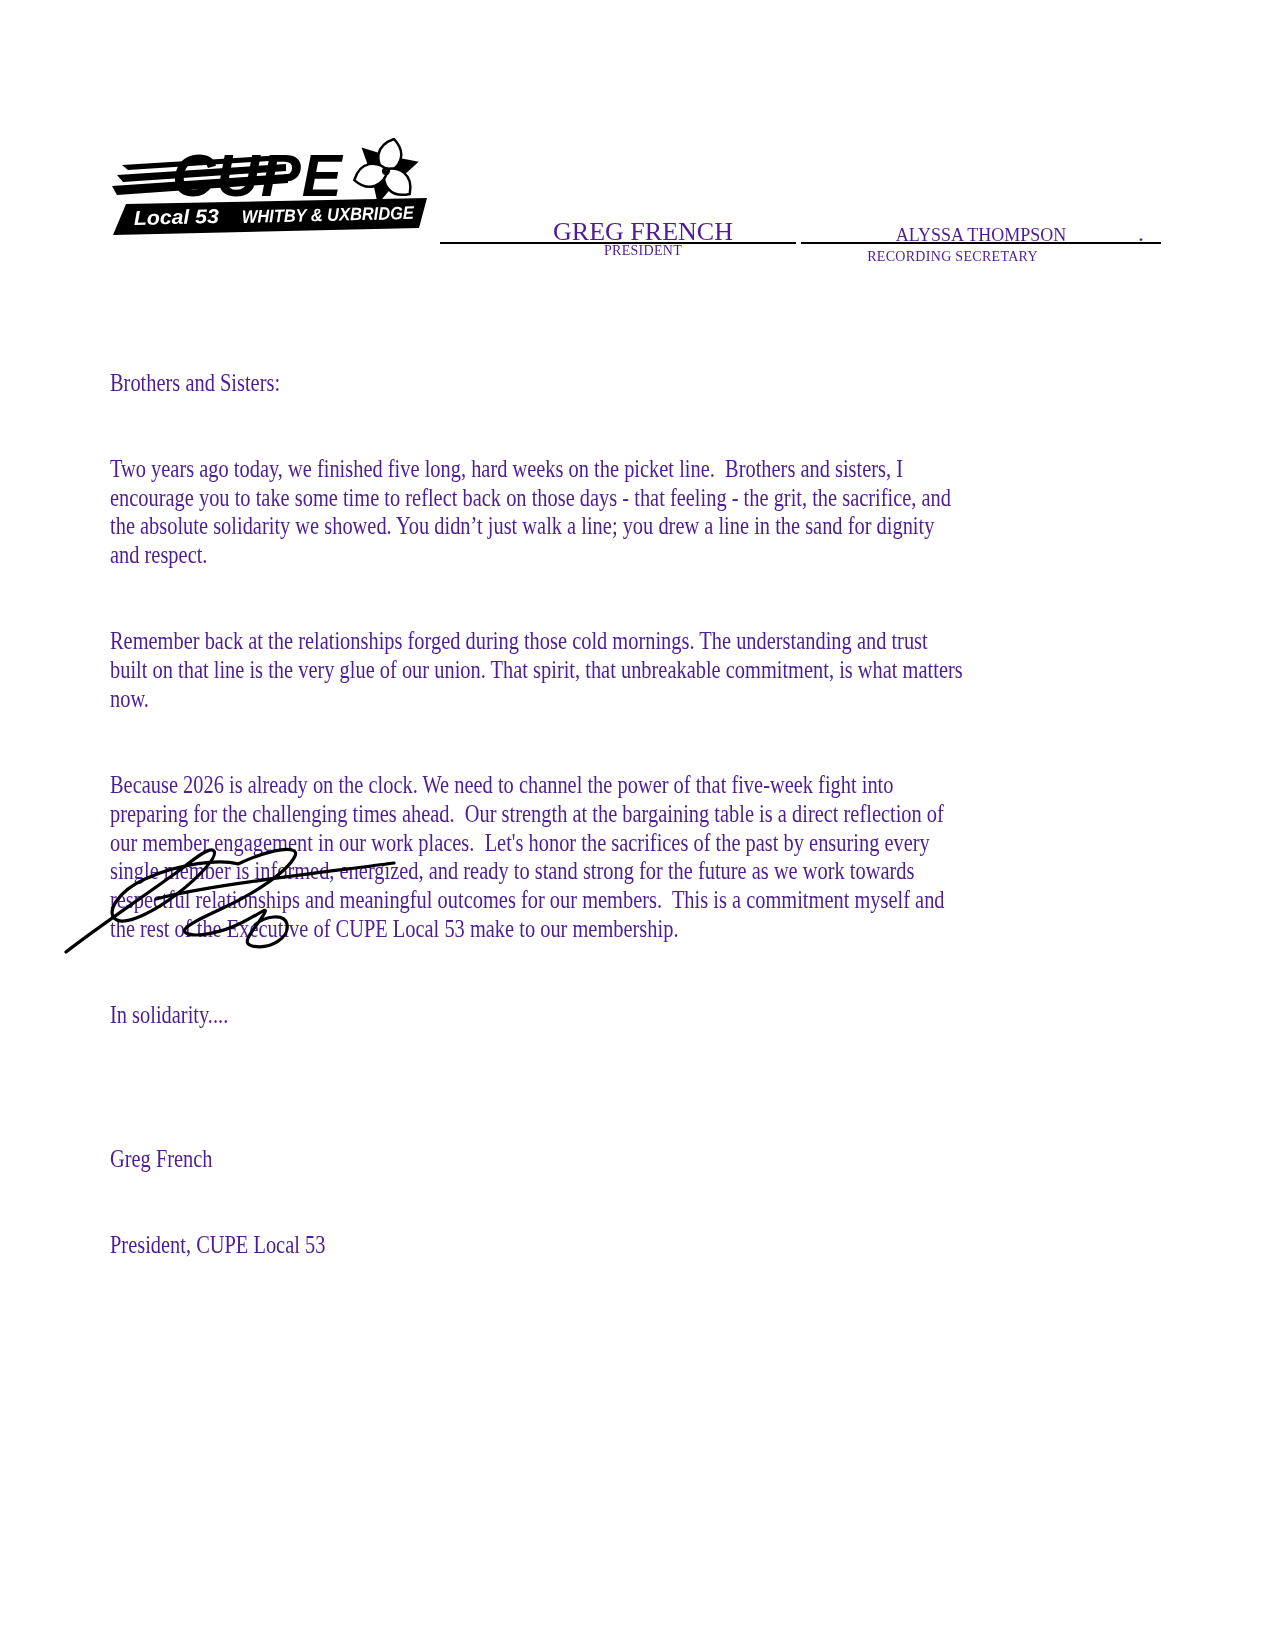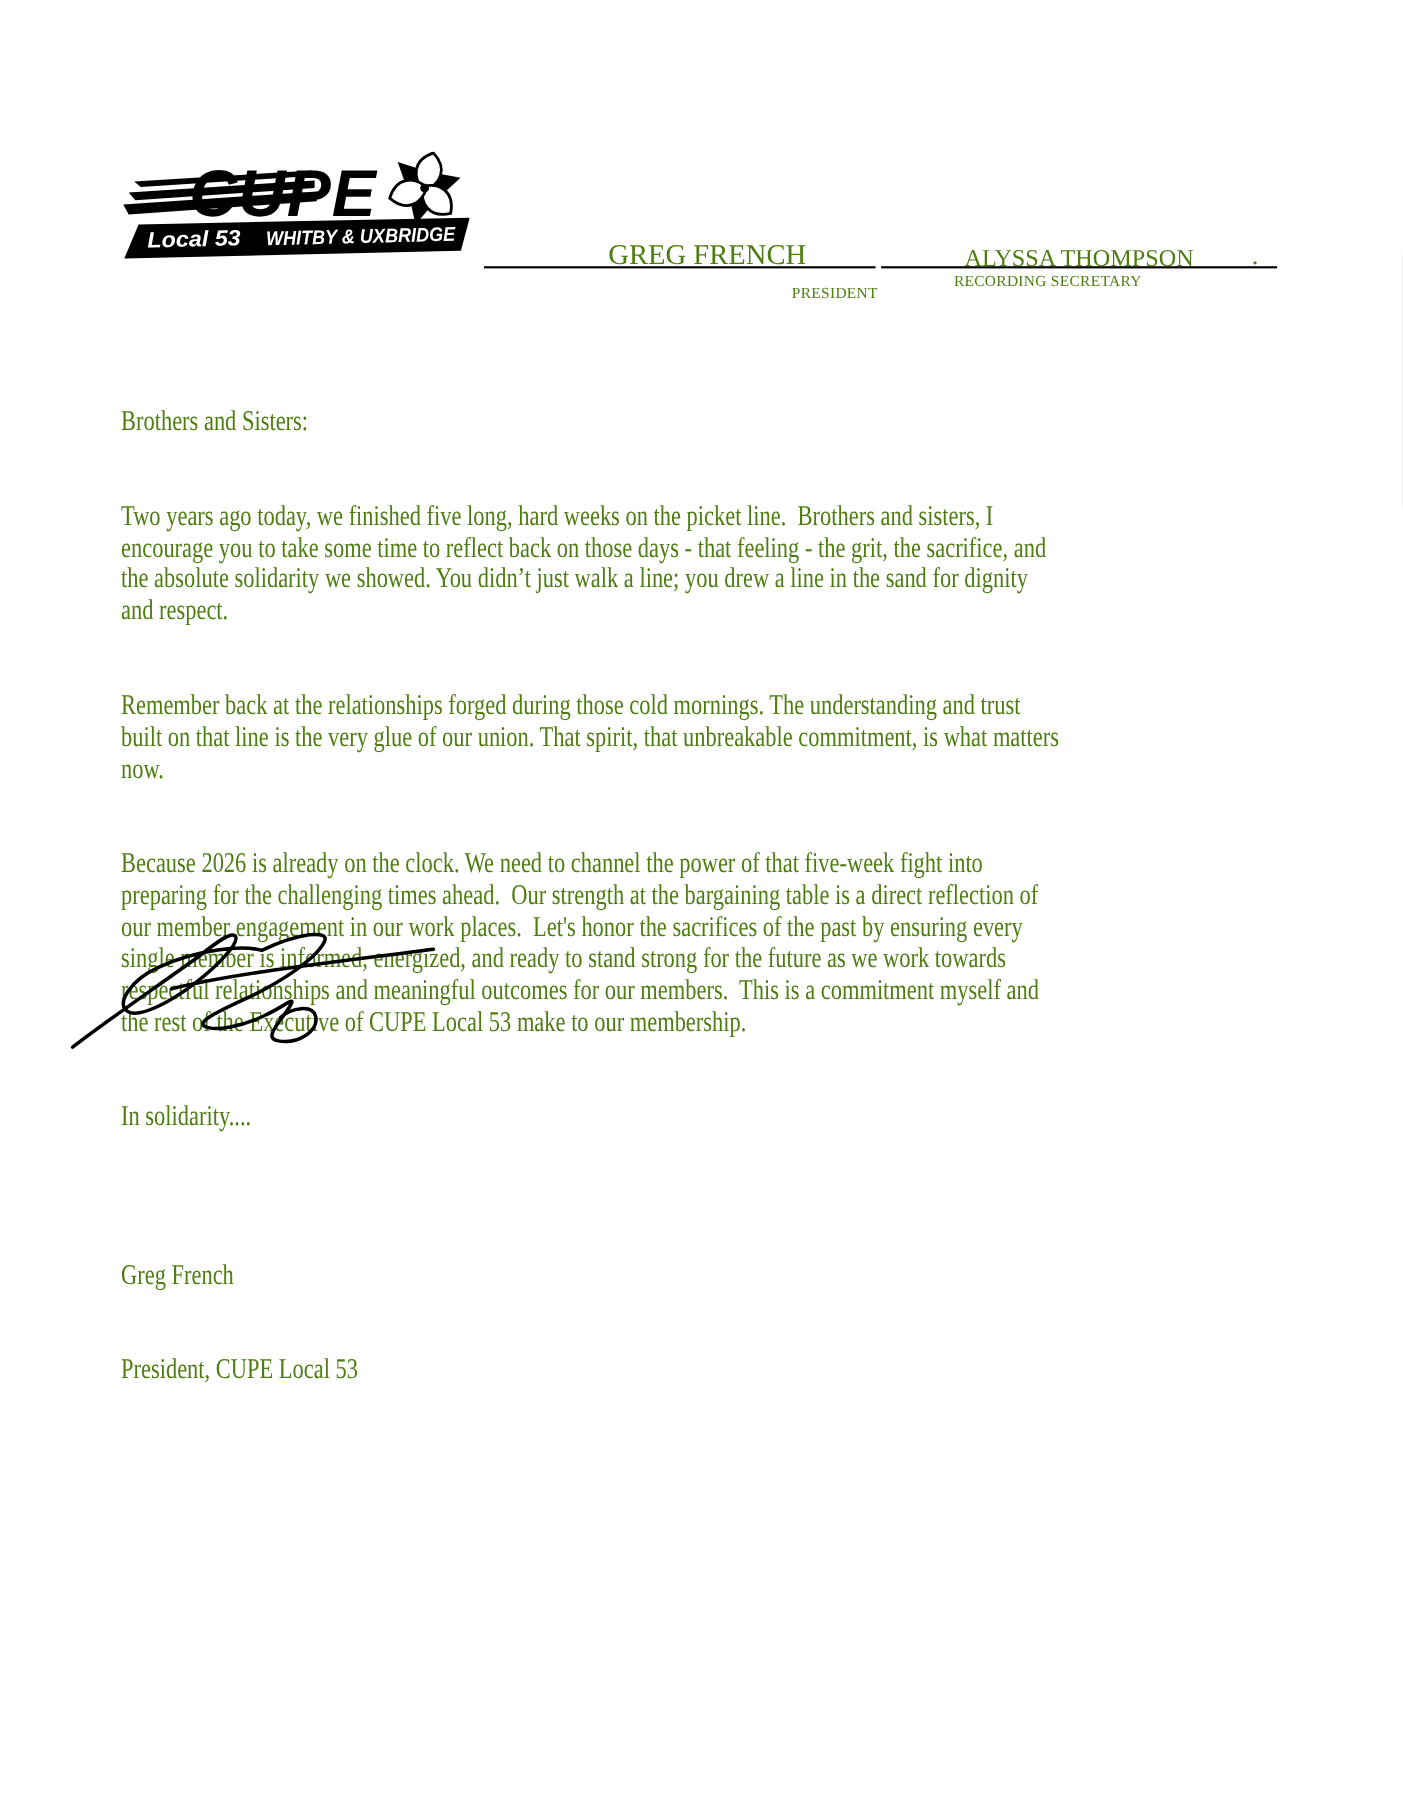--- a/index.html
+++ b/index.html
@@ -4,39 +4,39 @@
 <title>Document</title>
 <style>
   html,body{margin:0;padding:0;background:#e8e8e8;}
   .page{
     position:relative;
     width:1275px;height:1650px;
     background:#ffffff;
     margin:0 auto;
     overflow:hidden;
     font-family:"Liberation Serif", serif;
-    color:#4d7c0f;
+    color:#4c1d95;
   }
   
   .logo{position:absolute;left:112px;top:138px;width:315px;height:98px;}
   
   .rule{position:absolute;top:242px;height:2px;background:#000;}
   .rule-1{left:440px;width:356px;}
   .rule-2{left:801px;width:360px;}
   .officer-name-1{
     position:absolute;left:488px;top:219px;width:310px;
     text-align:center;font-size:26px;line-height:26px;white-space:nowrap;
   }
   .officer-name-2{
     position:absolute;left:830px;top:224px;width:302px;
-    text-align:center;font-size:22px;line-height:22px;white-space:nowrap;
+    text-align:center;font-size:18px;line-height:22px;white-space:nowrap;
   }
   .officer-title-1{
-    position:absolute;left:488px;top:260px;width:310px;
-    text-align:right;font-size:14px;line-height:15px;letter-spacing:.3px;white-space:nowrap;
+    position:absolute;left:488px;top:243px;width:310px;
+    text-align:center;font-size:14px;line-height:15px;letter-spacing:.3px;white-space:nowrap;
   }
   .officer-title-2{
     position:absolute;left:801px;top:249px;width:303px;
     text-align:center;font-size:14px;line-height:15px;letter-spacing:.3px;white-space:nowrap;
   }
   .rule-period{
     position:absolute;left:1138px;top:221px;font-size:24px;line-height:24px;
   }
   
   .letter{

